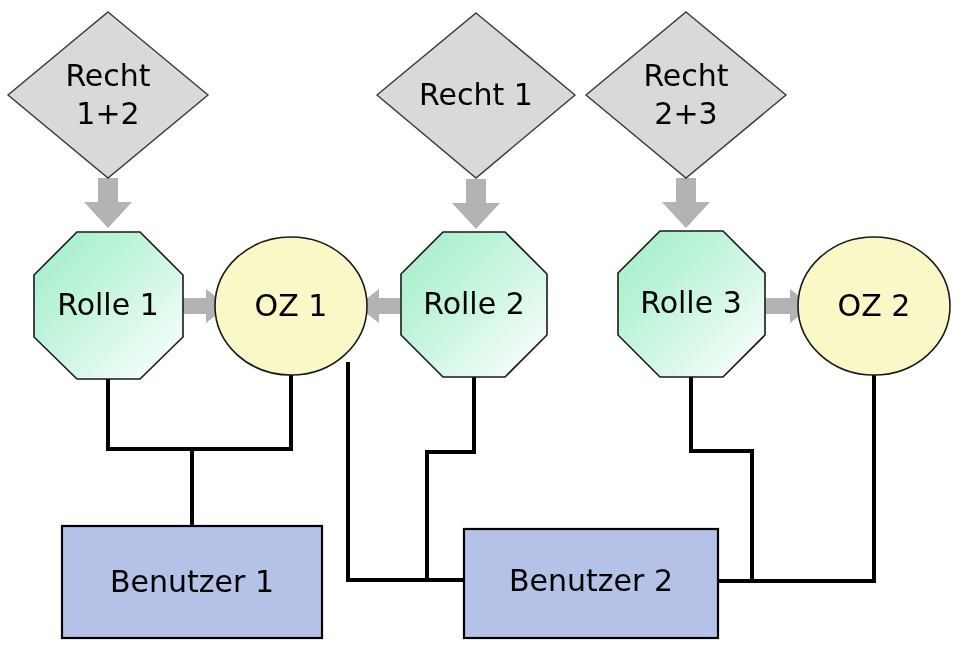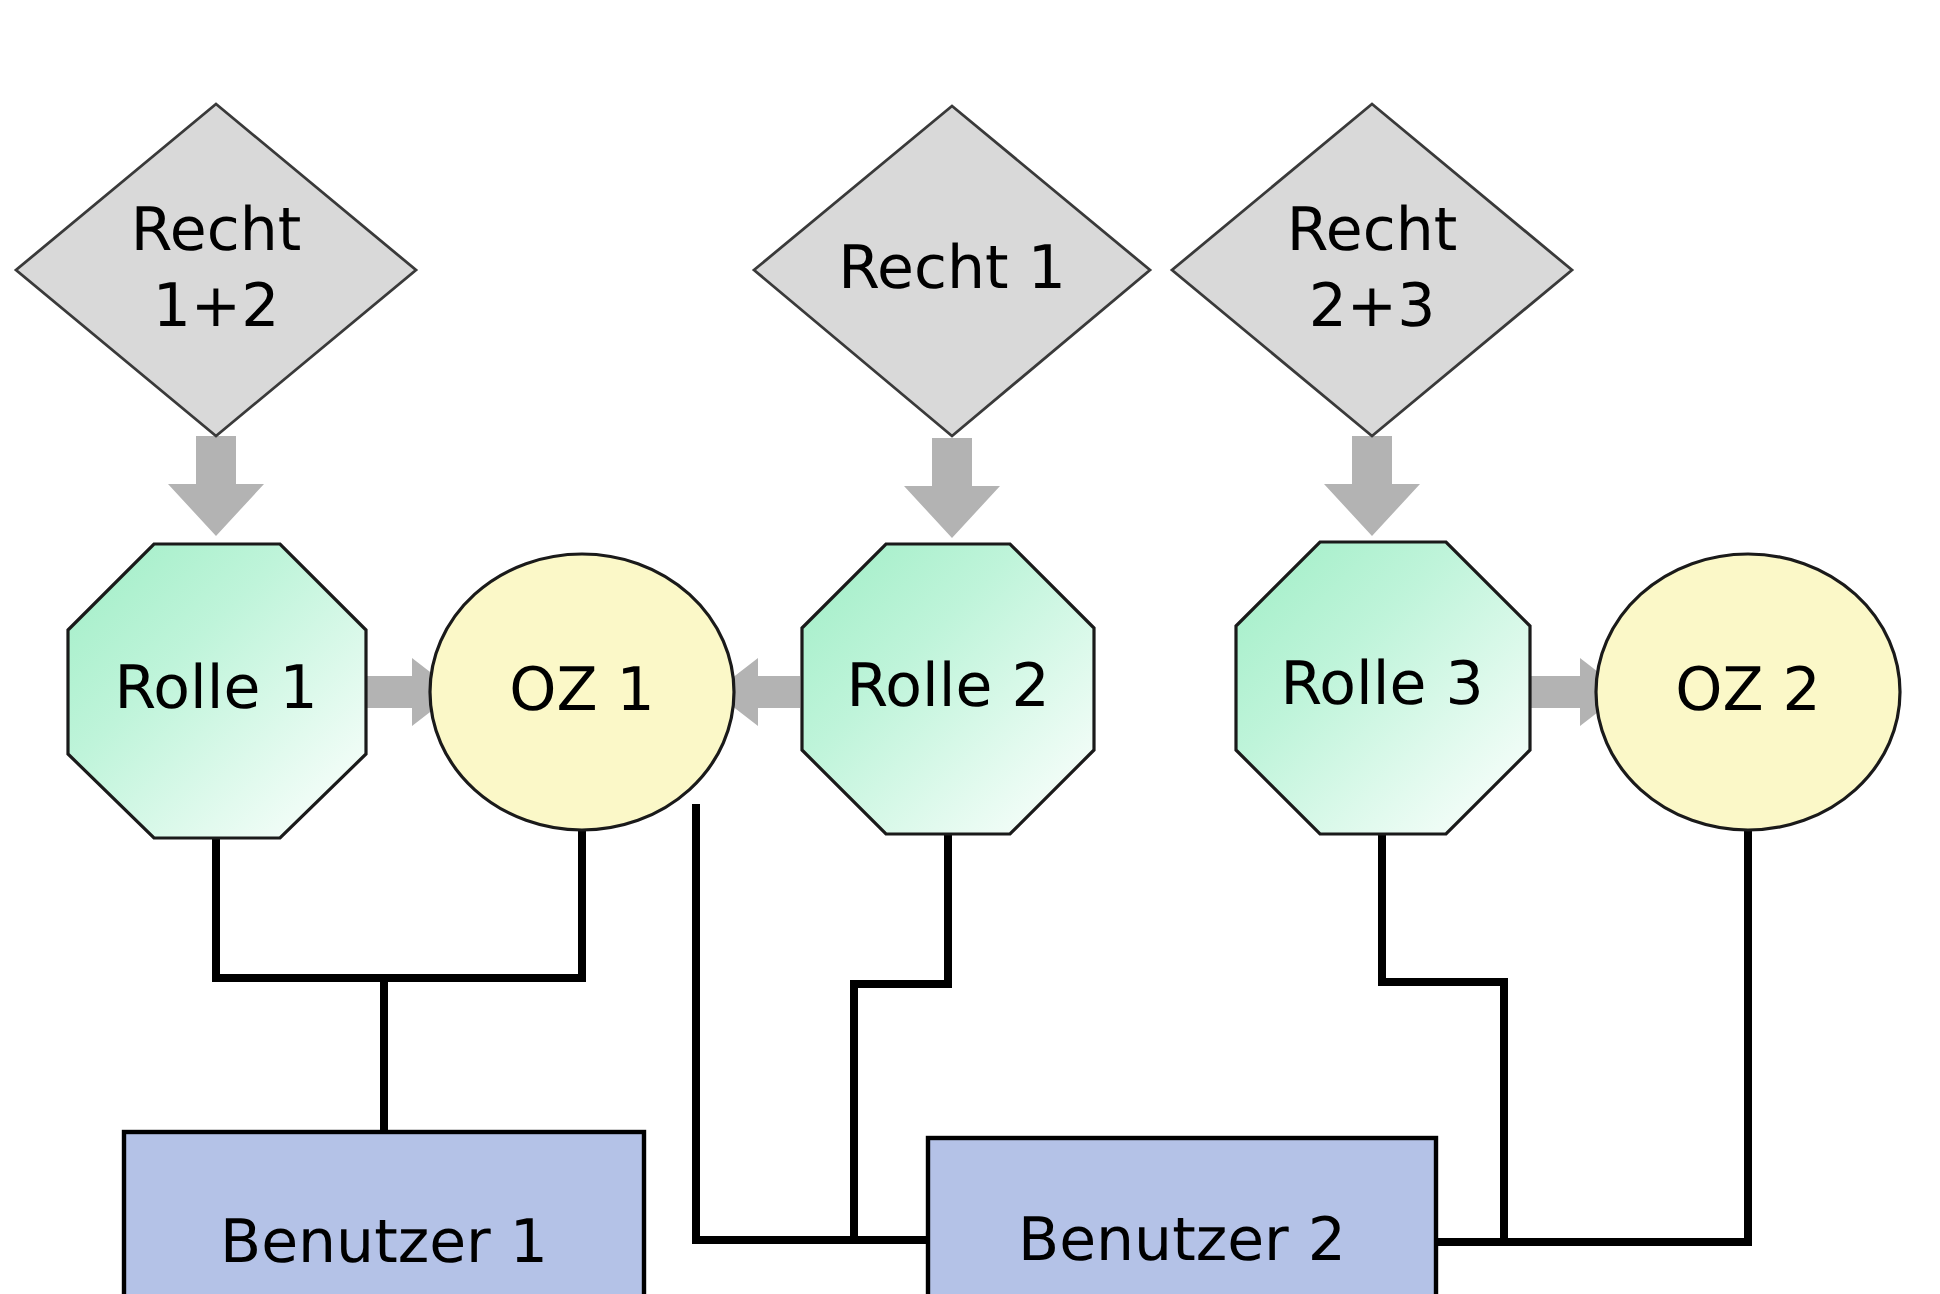--- a/index.html
+++ b/index.html
@@ -12,21 +12,20 @@
     width: 970px;
     height: 647px;
     font-family: "DejaVu Sans", sans-serif;
     overflow: hidden;
   }
   #diagram-root {
     position: relative;
     width: 970px;
     height: 538px;
     background: #ffffff;
-    margin-top: 40px;
   }
   svg#diagram-canvas {
     display: block;
     width: 970px;
     height: 647px;
   }
   .node-label {
     font-family: "DejaVu Sans", sans-serif;
     font-size: 30px;
     fill: #000000;

